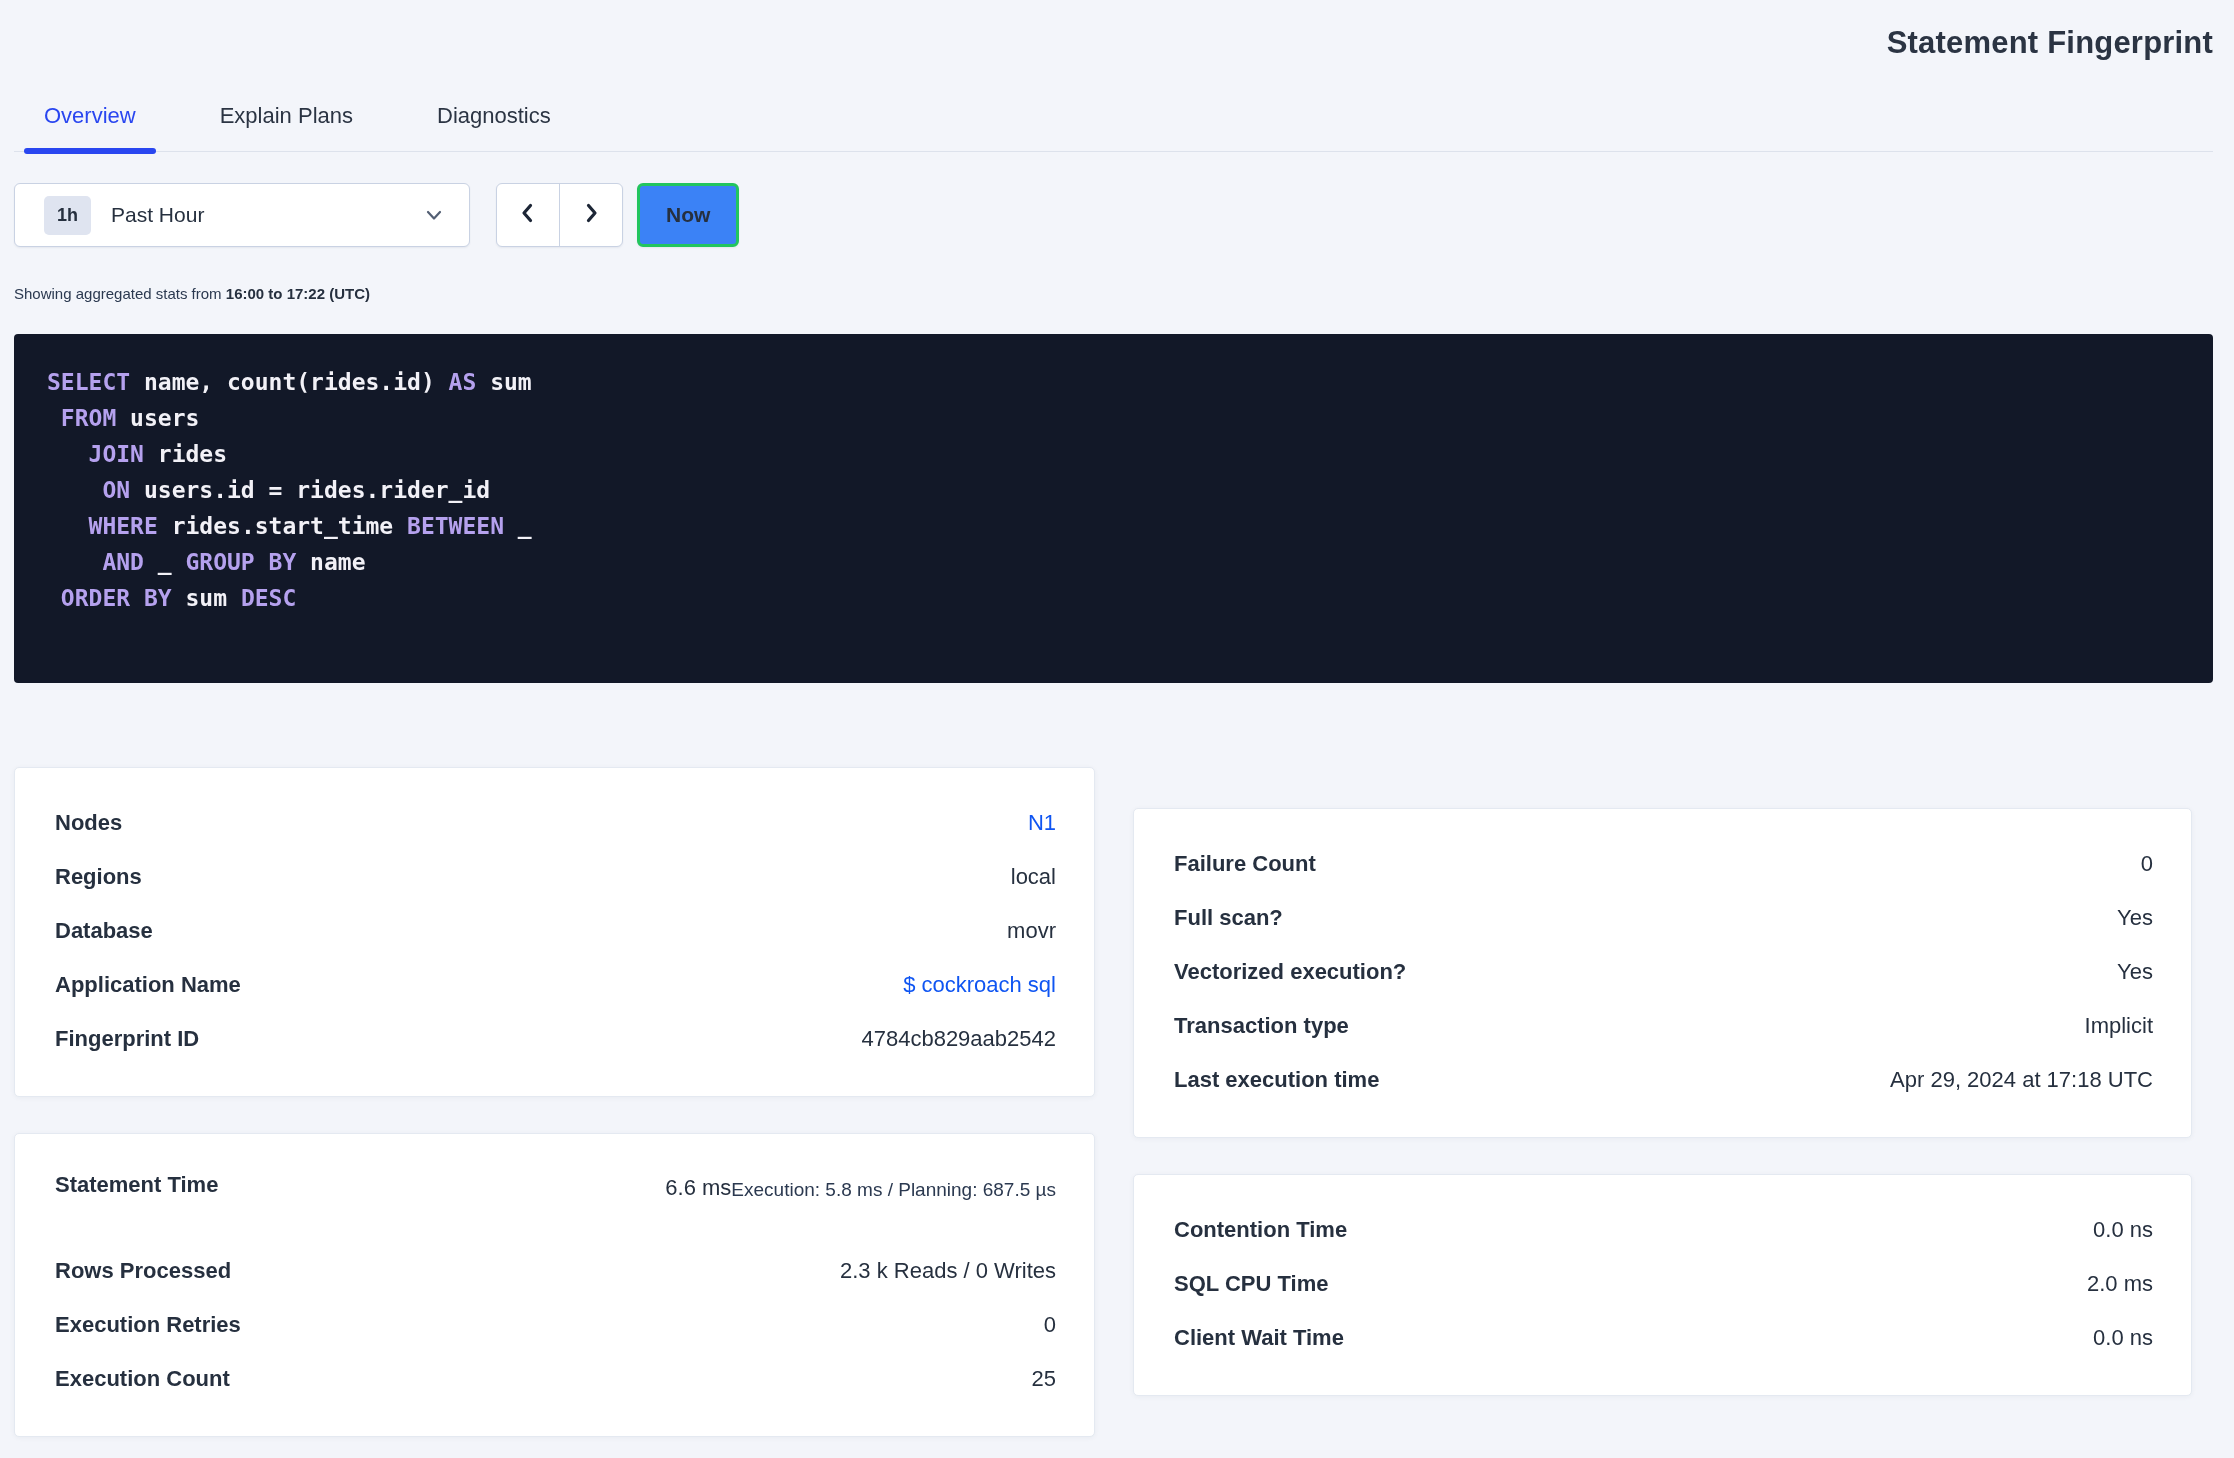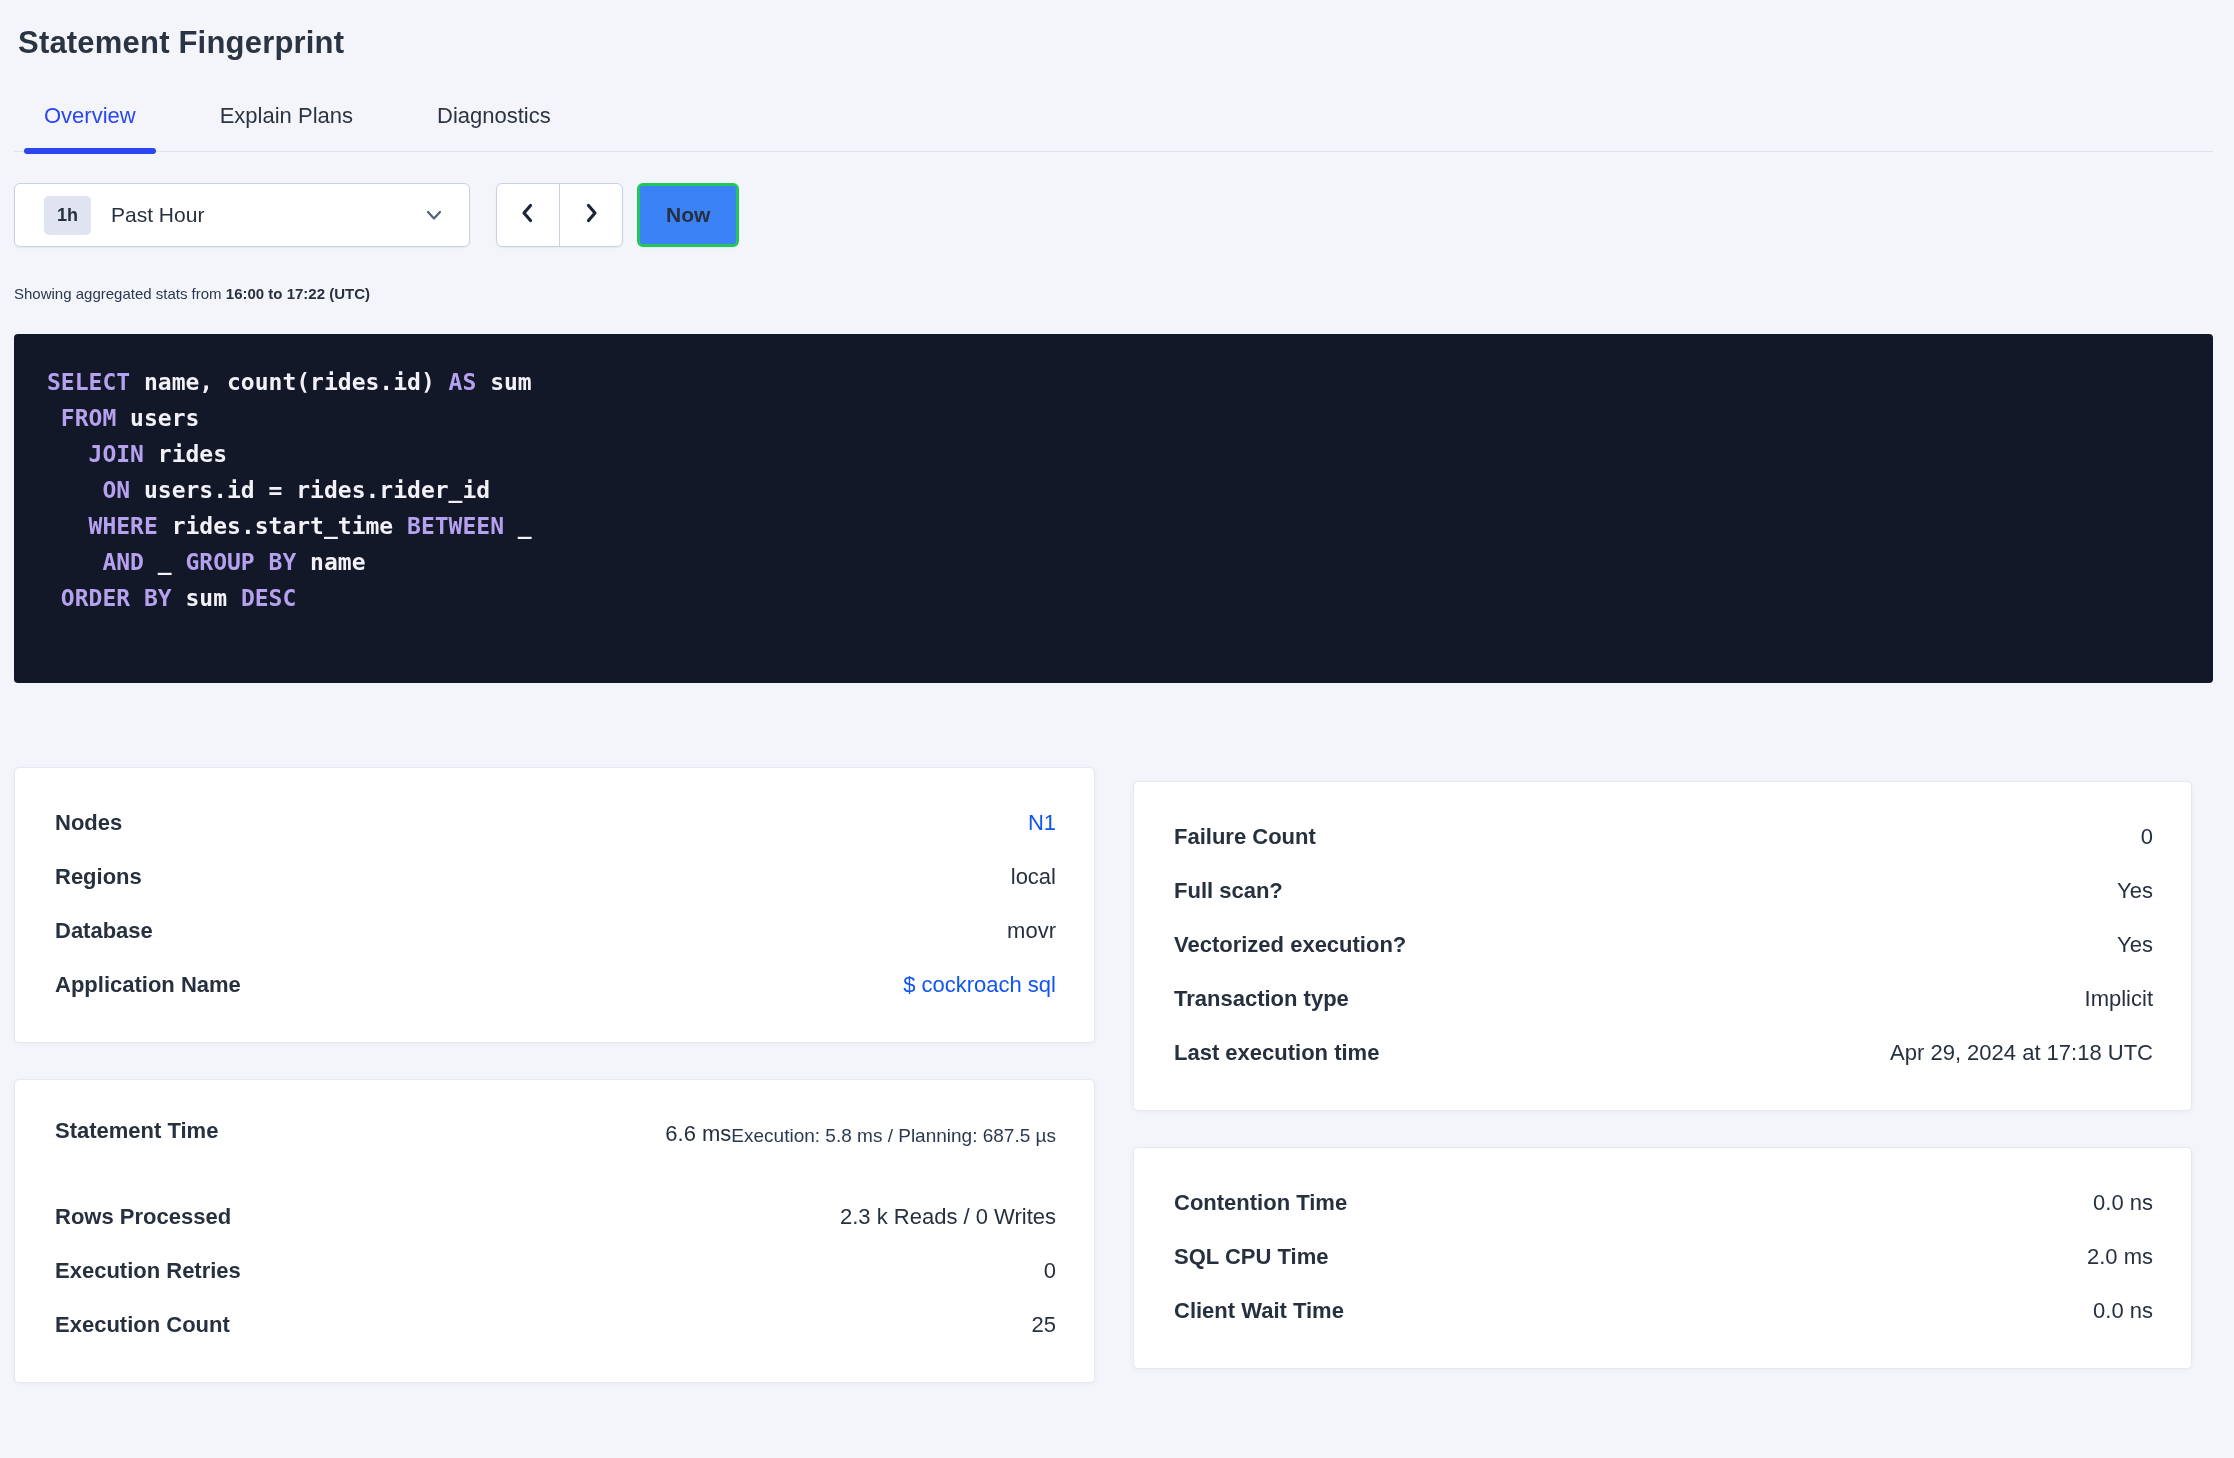--- a/index.html
+++ b/index.html
@@ -8,21 +8,21 @@
     background:#f3f5fa;
     font-family:"Liberation Sans", sans-serif;
     color:#26303f;
     overflow:hidden;
   }
   .page { padding:25px 21px 0 14px; width:2234px; }
 
   
   .page-title {
     font-size:31px; font-weight:700; color:#2b3443;
-    padding-left:4px; letter-spacing:0.2px;
+    padding-left:4px; letter-spacing:0.2px;text-align:right;
   }
 
   
   .tabs {
     display:flex; margin-top:42px; padding-left:10px;
     border-bottom:1px solid #dde2ec; width:2199px;
   }
   .tab {
     font-size:22px; color:#2b3443; padding:0 20px 22px 20px;
     margin-right:44px; position:relative; cursor:pointer; white-space:nowrap;
@@ -172,20 +172,24 @@
           <span class="info-value">local</span>
         </div>
         <div class="info-row">
           <span class="info-label">Database</span>
           <span class="info-value">movr</span>
         </div>
         <div class="info-row">
           <span class="info-label">Application Name</span>
           <span class="info-value link">$ cockroach sql</span>
         </div>
+        <div class="info-row">
+          <span class="info-label">Fingerprint ID</span>
+          <span class="info-value">4784cb829aab2542</span>
+        </div>
       </div>
 
       <div class="card">
         <div class="info-row tall">
           <span class="info-label">Statement Time</span>
           <span class="value-stack">
             <span class="info-value">6.6 ms</span>
             <span class="sub-value">Execution: 5.8 ms / Planning: 687.5 µs</span>
           </span>
         </div>

